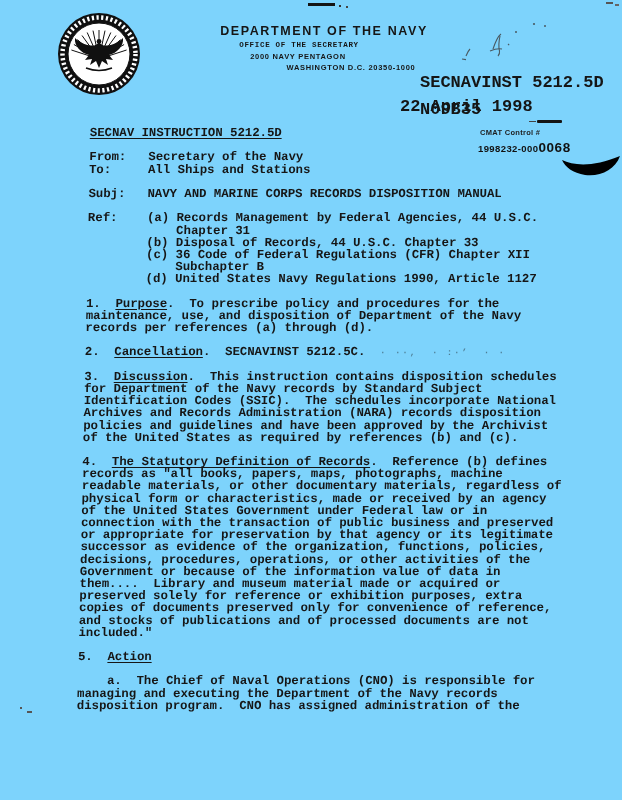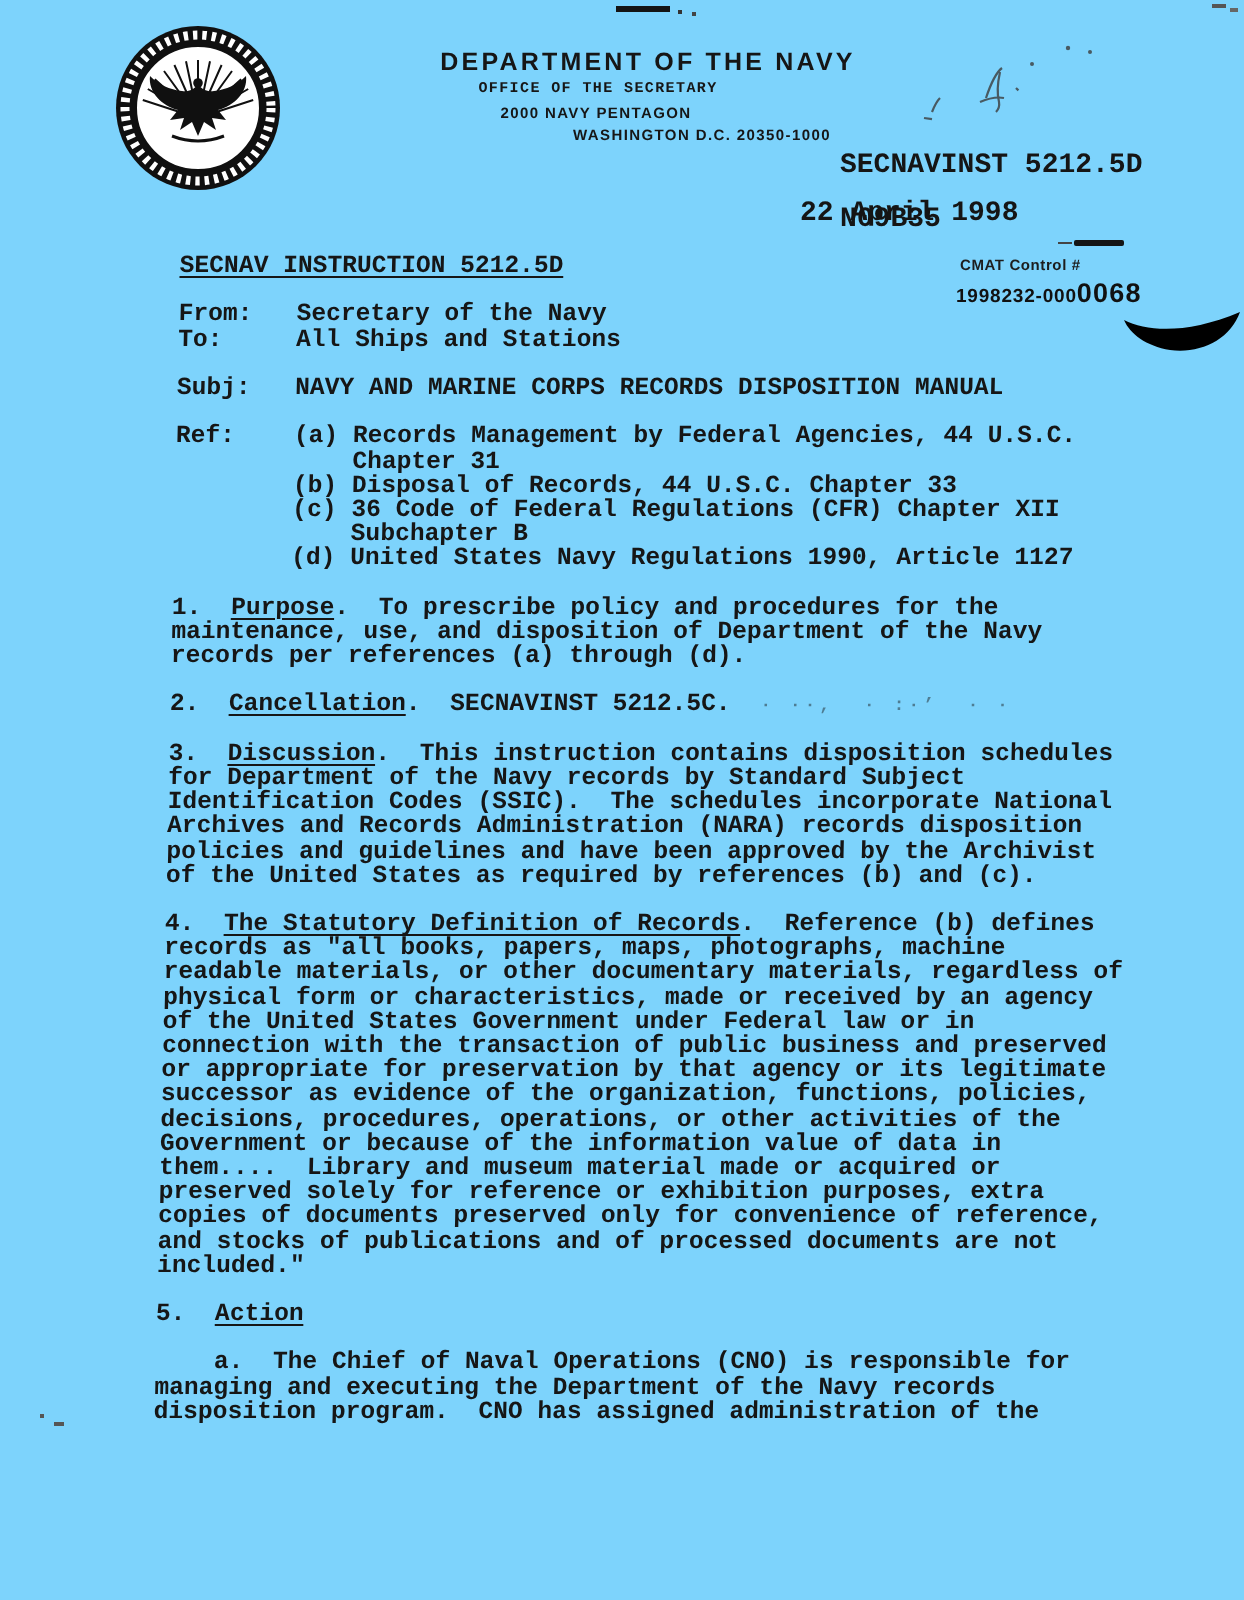--- a/index.html
+++ b/index.html
@@ -7,21 +7,21 @@
     position:relative; width:622px; height:800px; background:#7dd3fc;
     overflow:hidden; font-family:"Liberation Mono","DejaVu Sans Mono",monospace;
     color:#141414;
   }
   
   .hline { position:absolute; transform:translateX(-50%); white-space:nowrap;
            font-family:"Liberation Sans","DejaVu Sans",sans-serif; font-weight:bold; color:#161616; }
   .h-dept  { font-size:12.5px; letter-spacing:1.6px; }
   .h-small { font-size:7.5px;  letter-spacing:0.7px; }
   
-  .typed { position:absolute; font-size:14px; font-weight:bold; line-height:12.2px; white-space:pre; color:#151515; }
+  .typed { position:absolute; font-size:17px; font-weight:bold; line-height:12.2px; white-space:pre; color:#151515; }
   .docbody { position:absolute; left:90px; top:127px; transform:skewX(-1.3deg); transform-origin:0 0; }
   .tline { height:12.2px; line-height:12.2px; font-size:12.3px; font-weight:bold; white-space:pre; color:#161616; }
   .u { text-decoration:underline; text-underline-offset:2px; text-decoration-thickness:1.3px; }
   .f { opacity:.45; font-size:9px; letter-spacing:2px; }
   
   .cmat-label { position:absolute; left:480px; top:128px; font-family:"Liberation Sans",sans-serif;
                 font-size:7.5px; font-weight:bold; color:#1d1d1d; letter-spacing:.3px; }
   .cmat-number { position:absolute; left:478px; top:138px; font-family:"Liberation Sans",sans-serif;
                  font-weight:bold; color:#111; white-space:nowrap; }
   .cmat-number .pre { font-size:9.5px; letter-spacing:.4px; }

